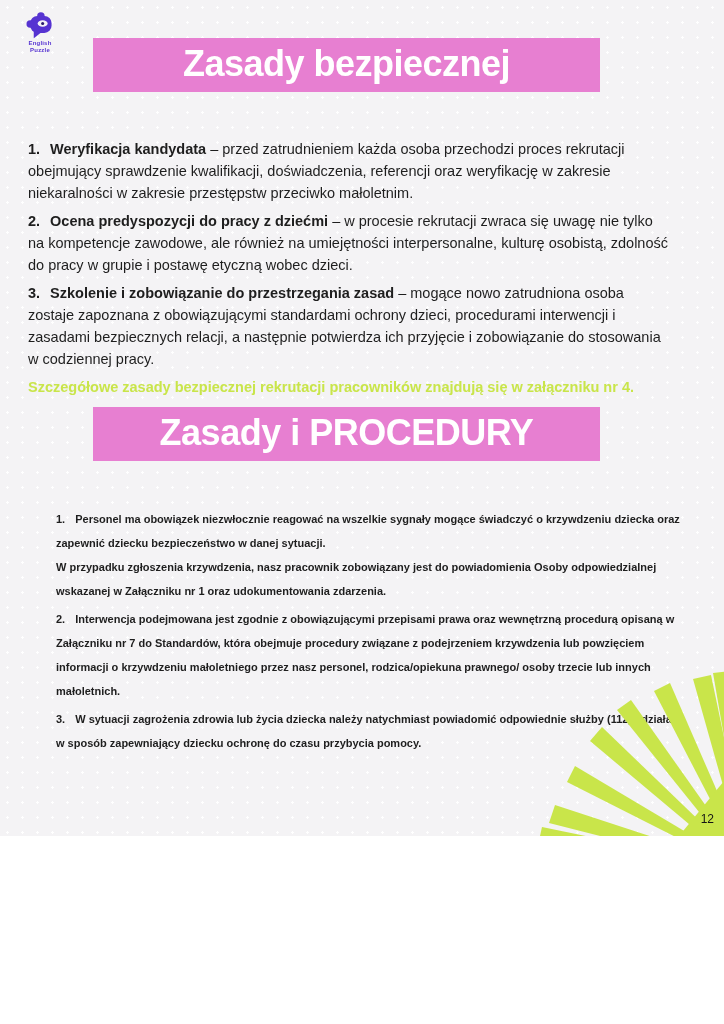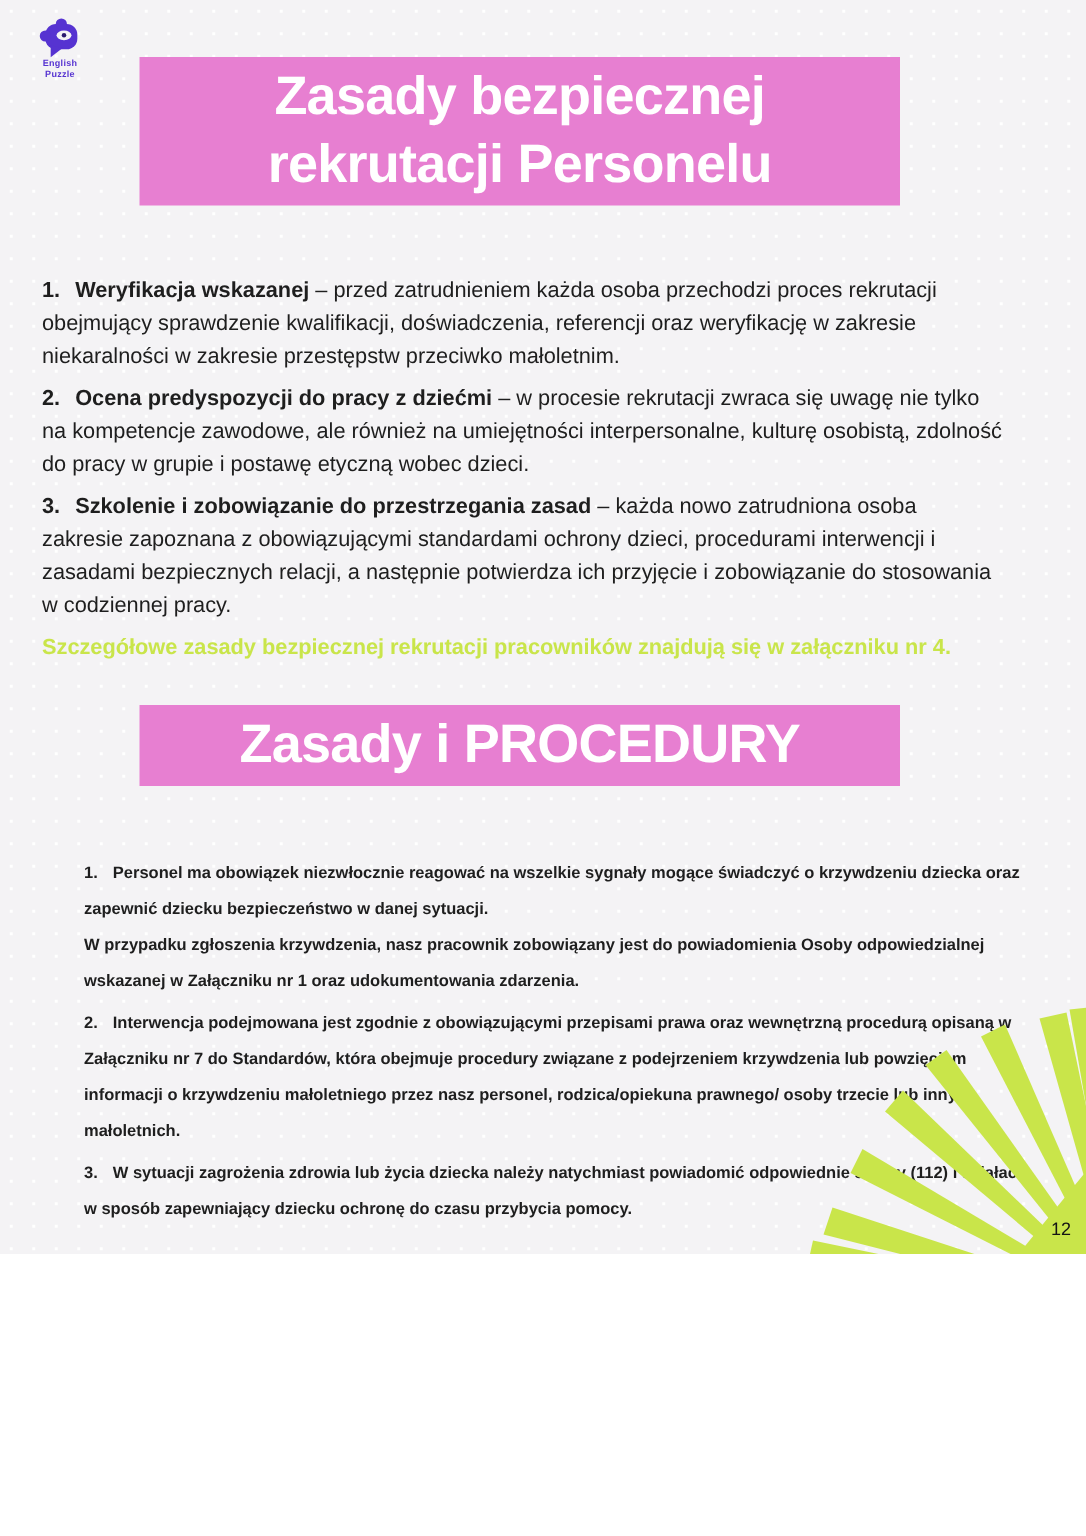--- a/index.html
+++ b/index.html
@@ -19,21 +19,21 @@
   .logo-text{font-size:6px;font-weight:bold;color:#5633d1;line-height:7px;letter-spacing:.2px;}
   
   .banner{
     margin-left:93px;width:507px;
     background:#e77fd1;
     text-align:center;
     padding:3px 0 6px 0;
   }
   .banner-line{display:block;color:#ffffff;font-weight:800;font-size:36px;line-height:45px;letter-spacing:-.5px;}
   .banner1{margin-top:38px;}
-  .banner2{margin-top:27px;}
+  .banner2{margin-top:9px;}
   
   .sec1{margin:46px 56px 0 28px;font-size:14.5px;line-height:22px;}
   .sec1 p{margin:0 0 6px 0;}
   .num{font-weight:bold;margin-right:10px;}
   .lead{font-weight:bold;}
   .note{margin:6px 56px 0 28px;font-size:14.5px;line-height:22px;font-weight:bold;color:#c9e54a;}
   
   .sec2{margin:46px 40px 0 56px;font-size:11px;line-height:24px;font-weight:bold;}
   .sec2 p{margin:0 0 4px 0;}
   .line2{display:block;}
@@ -61,27 +61,26 @@
       <circle cx="21" cy="17.5" r="1.7" fill="#2a1a6e"></circle>
     </svg>
     <div class="logo-text">
       <span>English</span><br>
       <span>Puzzle</span>
     </div>
   </div>
 
   <div class="banner banner1">
     <span class="banner-line">Zasady bezpiecznej</span>
-    <span class="banner-line">rekrutacji Personelu</span>
   </div>
 
   <div class="sec1">
-    <p><span class="num">1.</span><span class="lead">Weryfikacja wskazanej</span><span> – przed zatrudnieniem każda osoba przechodzi proces rekrutacji obejmujący sprawdzenie kwalifikacji, doświadczenia, referencji oraz weryfikację w zakresie niekaralności w zakresie przestępstw przeciwko małoletnim.</span></p>
+    <p><span class="num">1.</span><span class="lead">Weryfikacja kandydata</span><span> – przed zatrudnieniem każda osoba przechodzi proces rekrutacji obejmujący sprawdzenie kwalifikacji, doświadczenia, referencji oraz weryfikację w zakresie niekaralności w zakresie przestępstw przeciwko małoletnim.</span></p>
     <p><span class="num">2.</span><span class="lead">Ocena predyspozycji do pracy z dziećmi</span><span> – w procesie rekrutacji zwraca się uwagę nie tylko na kompetencje zawodowe, ale również na umiejętności interpersonalne, kulturę osobistą, zdolność do pracy w grupie i postawę etyczną wobec dzieci.</span></p>
-    <p><span class="num">3.</span><span class="lead">Szkolenie i zobowiązanie do przestrzegania zasad</span><span> – każda nowo zatrudniona osoba zakresie zapoznana z obowiązującymi standardami ochrony dzieci, procedurami interwencji i zasadami bezpiecznych relacji, a następnie potwierdza ich przyjęcie i zobowiązanie do stosowania w codziennej pracy.</span></p>
+    <p><span class="num">3.</span><span class="lead">Szkolenie i zobowiązanie do przestrzegania zasad</span><span> – mogące nowo zatrudniona osoba zostaje zapoznana z obowiązującymi standardami ochrony dzieci, procedurami interwencji i zasadami bezpiecznych relacji, a następnie potwierdza ich przyjęcie i zobowiązanie do stosowania w codziennej pracy.</span></p>
   </div>
 
   <div class="note">Szczegółowe zasady bezpiecznej rekrutacji pracowników znajdują się w załączniku nr 4.</div>
 
   <div class="banner banner2">
     <span class="banner-line">Zasady i PROCEDURY</span>
   </div>
 
   <div class="sec2">
     <p><span class="num">1.</span><span>Personel ma obowiązek niezwłocznie reagować na wszelkie sygnały mogące świadczyć o krzywdzeniu dziecka oraz zapewnić dziecku bezpieczeństwo w danej sytuacji.</span><span class="line2"> W przypadku zgłoszenia krzywdzenia, nasz pracownik zobowiązany jest do powiadomienia Osoby odpowiedzialnej wskazanej w Załączniku nr 1 oraz udokumentowania zdarzenia.</span></p>

